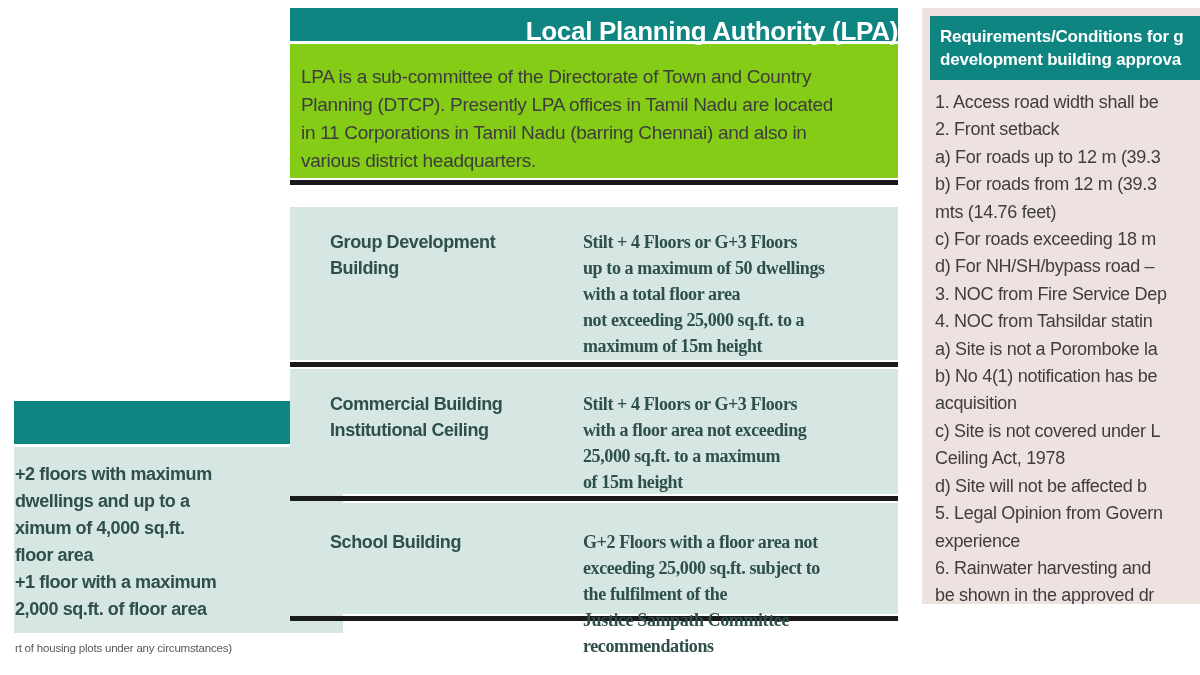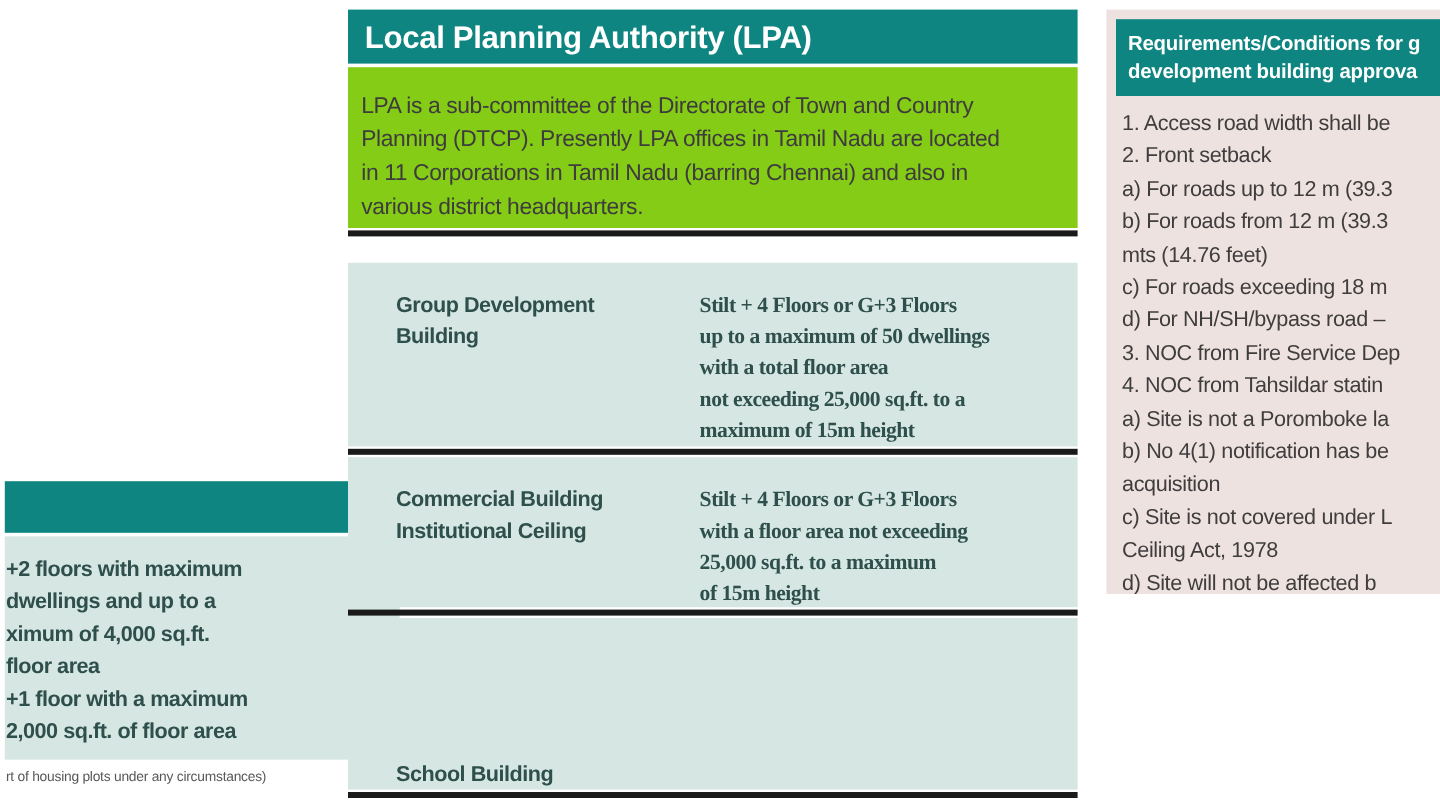--- a/index.html
+++ b/index.html
@@ -3,40 +3,40 @@
 <meta charset="utf-8">
 <style>
   html,body{margin:0;padding:0;}
   body{
     width:1200px;height:675px;overflow:hidden;position:relative;
     background:#ffffff;
     font-family:"Liberation Sans","DejaVu Sans",sans-serif;
   }
   .panel{position:absolute;}
   
-  .left-panel{left:4px;top:401px;width:329px;}
+  .left-panel{left:14px;top:401px;width:329px;}
   .left-band{height:43px;background:#0e8581;}
   .left-body{
     margin-top:3px;background:#d5e6e3;height:186px;box-sizing:border-box;
     padding:14px 4px 0 1px;overflow:hidden;
   }
   .left-text{
     white-space:pre-line;font-size:18px;line-height:27px;font-weight:bold;
     color:#2e4f4b;letter-spacing:-0.4px;
   }
   .left-footnote{
     margin-top:9px;padding-left:1px;font-size:11.5px;
     color:#585858;letter-spacing:-0.2px;
   }
   
   .center-panel{left:290px;top:8px;width:608px;}
   .center-header{
-    height:45px;background:#0e8581;color:#ffffff;
+    height:33px;background:#0e8581;color:#ffffff;
     font-size:26px;font-weight:bold;line-height:47px;
-    padding-left:14px;letter-spacing:-0.3px;box-sizing:border-box;
+    padding-left:14px;letter-spacing:-0.3px;box-sizing:border-box;text-align:right;
   }
   .center-desc{
     margin-top:3px;background:#84cc16;height:134px;box-sizing:border-box;
     padding:19px 10px 0 11px;white-space:pre-line;
     font-size:19px;line-height:28px;color:#3e3c3c;letter-spacing:-0.3px;
   }
   .hrule{height:5px;background:#1a1a1a;margin:2px 0;}
   .lpa-row{
     background:#d5e6e3;display:flex;box-sizing:border-box;
   }
@@ -44,24 +44,24 @@
     width:293px;box-sizing:border-box;padding-left:40px;
     white-space:pre-line;font-size:18px;line-height:26px;font-weight:bold;
     color:#2e4f4b;letter-spacing:-0.4px;
   }
   .lpa-row .col-rule{
     flex:1;white-space:pre-line;font-size:18px;line-height:26px;font-weight:bold;
     color:#2e4f4b;letter-spacing:-0.4px;font-family:Liberation Serif, serif;
   }
   .row-1{height:153px;padding-top:22px;margin-top:22px;}
   .row-2{height:125px;padding-top:22px;}
-  .row-3{height:143px;padding-top:26px;align-items:flex-end;}
+  .row-3{height:111px;padding-top:26px;}
   
   .right-panel{
-    left:922px;top:8px;width:278px;background:#eee2e0;height:487px;
+    left:922px;top:8px;width:278px;background:#eee2e0;height:596px;
     box-sizing:border-box;overflow:hidden;
   }
   .right-header{
     margin:8px 0 0 8px;width:300px;background:#0e8581;color:#ffffff;
     box-sizing:border-box;padding:9px 0 9px 10px;white-space:pre-line;
     font-size:17px;line-height:23px;font-weight:bold;letter-spacing:-0.2px;
   }
   .right-body{
     margin:9px 0 0 13px;width:320px;white-space:pre-line;
     font-size:18px;line-height:27.4px;color:#3f3d3d;letter-spacing:-0.3px;
@@ -110,20 +110,25 @@
     <div class="col-rule">Stilt + 4 Floors or G+3 Floors
 with a floor area not exceeding
 25,000 sq.ft. to a maximum
 of 15m height</div>
   </div>
 
   <div class="hrule"></div>
 
   <div class="lpa-row row-3">
     <div class="col-type">School Building</div>
+    <div class="col-rule">G+2 Floors with a floor area not
+exceeding 25,000 sq.ft. subject to
+the fulfilment of the
+Justice Sampath Committee
+recommendations</div>
   </div>
 
   <div class="hrule"></div>
 </section>
 
 <section class="panel right-panel">
   <header class="right-header">Requirements/Conditions for g
 development building approva</header>
   <div class="right-body">1. Access road width shall be
 2. Front setback

